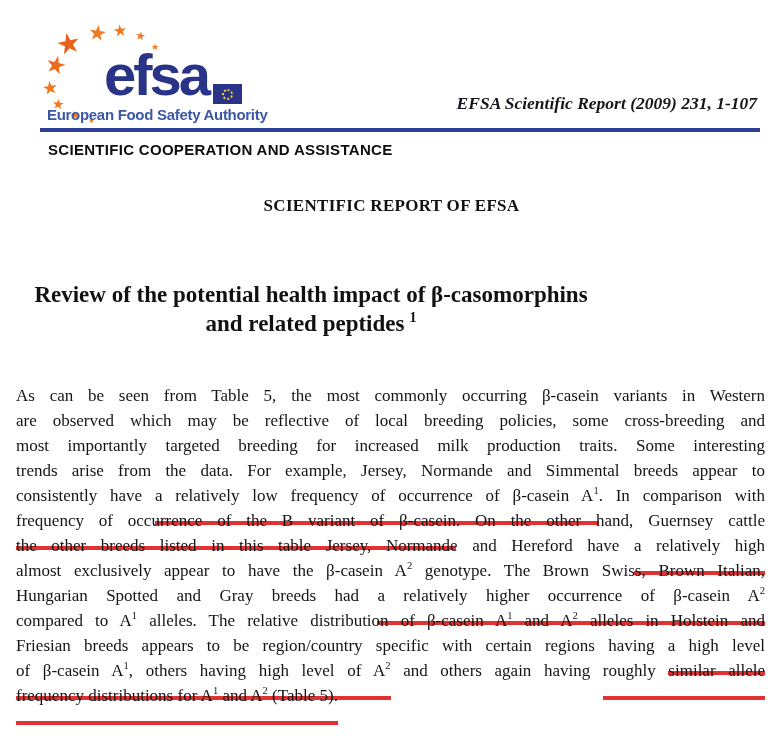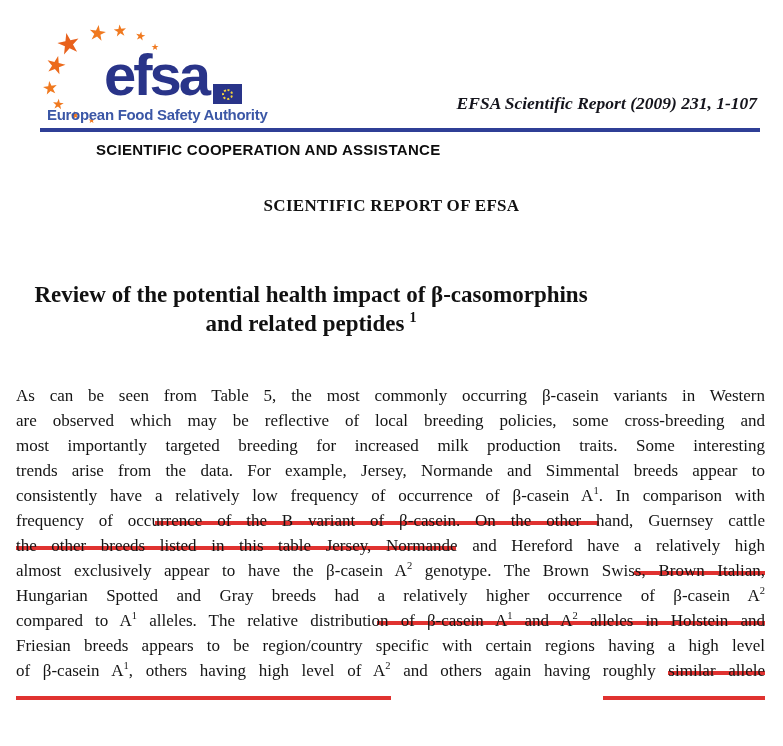--- a/index.html
+++ b/index.html
@@ -51,21 +51,21 @@
     font-family:"Liberation Serif", serif; font-weight:bold; font-style:italic;
     font-size:17.5px; color:#15151d;
   }
   .blue-rule{
     position:absolute; left:40px; top:128px; width:720px; height:4px;
     background:var(--rule-blue);
   }
   .dept{
     position:absolute; left:48px; top:141px;
     font-family:"Liberation Sans", sans-serif; font-weight:bold;
-    font-size:15px; letter-spacing:0.3px; color:#0d0d0d;margin-left:48px;
+    font-size:15px; letter-spacing:0.3px; color:#0d0d0d;
   }
   
   .report-type{
     position:absolute; left:0; top:196px; width:783px; text-align:center;
     font-weight:bold; font-size:17px; letter-spacing:0.3px; color:#111;
   }
   .doc-title{
     position:absolute; left:0; top:280px; width:622px; margin:0;
     text-align:center; font-weight:bold; font-size:23px; line-height:29px; color:#111;
   }
@@ -127,15 +127,16 @@
       <div class="line just"><span><span>most importantly targeted breeding for increased milk production traits. Some interesting</span></span></div>
       <div class="line just"><span><span>trends arise from the data. For example, Jersey, Normande and Simmental breeds appear to</span></span></div>
       <div class="line just"><span><span>consistently have </span></span><span class="redline"><span>a relatively low frequency of occurrence of β-casein A</span><sup>1</sup></span><span><span>. In comparison with</span></span></div>
       <div class="line just"><span class="redline"><span>frequency of occurrence of the B variant of β-casein</span></span><span><span>. On the other hand, Guernsey cattle</span></span></div>
       <div class="line just"><span><span>the other breeds listed in this table Jersey, Normande and Hereford have </span></span><span class="redline"><span>a relatively high</span></span></div>
       <div class="line just"><span><span>almost exclusively appear to have the β-casein A</span><sup>2</sup><span> genotype. The Brown Swiss, Brown Italian,</span></span></div>
       <div class="line just"><span><span>Hungarian Spotted and Gray breeds had </span></span><span class="redline"><span>a relatively higher occurrence of β-casein A</span><sup>2</sup></span></div>
       <div class="line just"><span><span>compared to A</span><sup>1</sup><span> alleles. The relative distribution of β-casein A</span><sup>1</sup><span> and A</span><sup>2</sup><span> alleles in Holstein and</span></span></div>
       <div class="line just"><span><span>Friesian breeds appears to be region/country specific with certain regions having </span></span><span class="redline"><span>a high level</span></span></div>
       <div class="line just"><span class="redline"><span>of β-casein A</span><sup>1</sup><span>, others having high level of A</span><sup>2</sup></span><span><span> and others again having </span></span><span class="redline"><span>roughly similar allele</span></span></div>
+      <div class="line"><span class="redline"><span>frequency distributions for A</span><sup>1</sup><span> and A</span><sup>2</sup><span> (Table 5).</span></span></div>
     </div>
 
 </div>
 
 </body></html>

